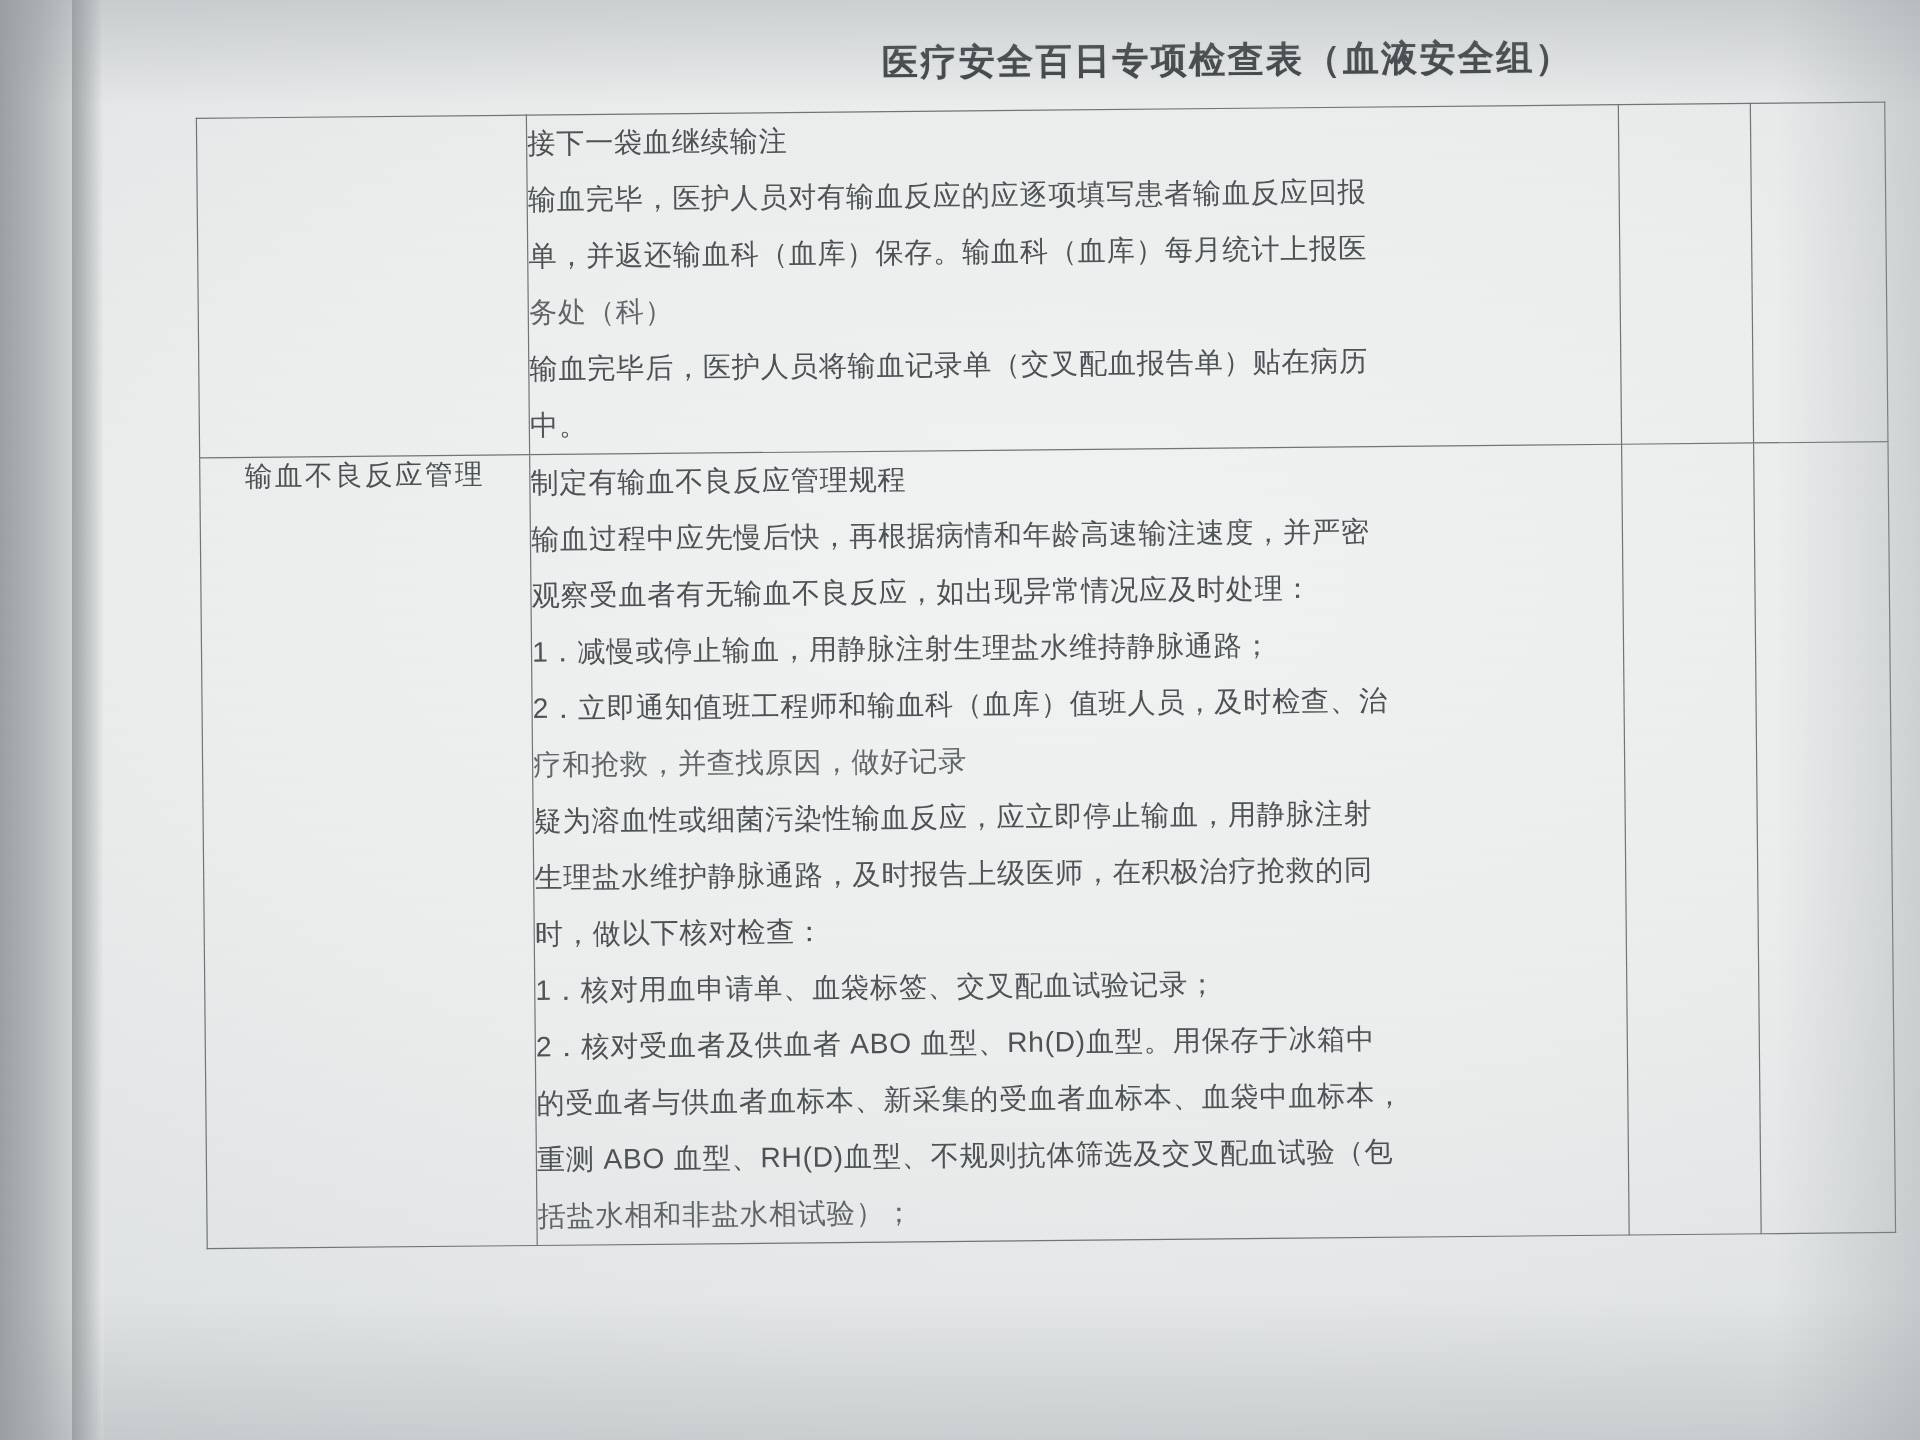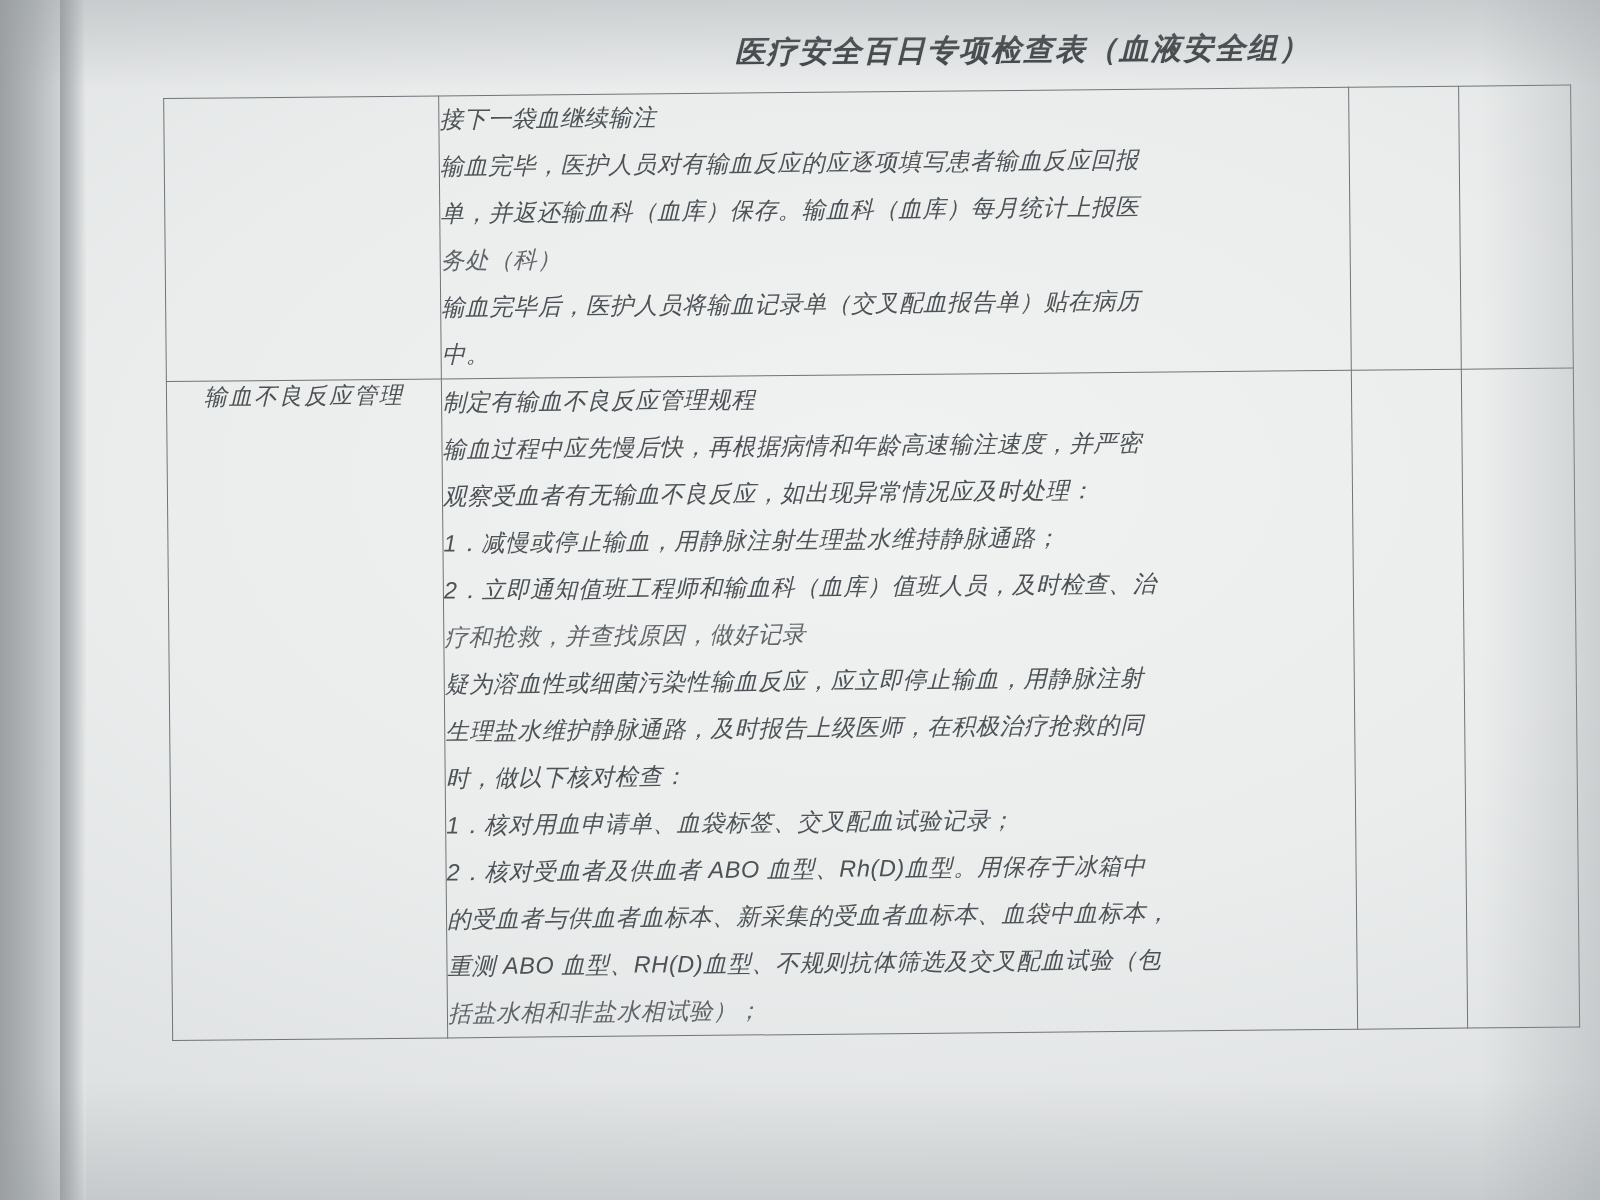--- a/index.html
+++ b/index.html
@@ -13,21 +13,20 @@
     overflow: hidden;
     font-family: "Liberation Serif", "DejaVu Serif", serif;
   }
 
   
   .page {
     position: absolute;
     inset: 0;
     background:
       radial-gradient(ellipse 120% 90% at 55% 40%, #f2f3f3 0%, #eceeee 40%, #dfe2e3 72%, #cdd1d3 100%);
-    font-style: italic;
   }
   
   .gutter {
     position: absolute;
     left: 0; top: 0;
     width: 86px; height: 1200px;
     background: linear-gradient(to right, #9ca0a2 0%, #b4b8ba 38%, #d7dadb 78%, #e9ebeb 100%);
   }
   .gutter2 {
     position: absolute;

